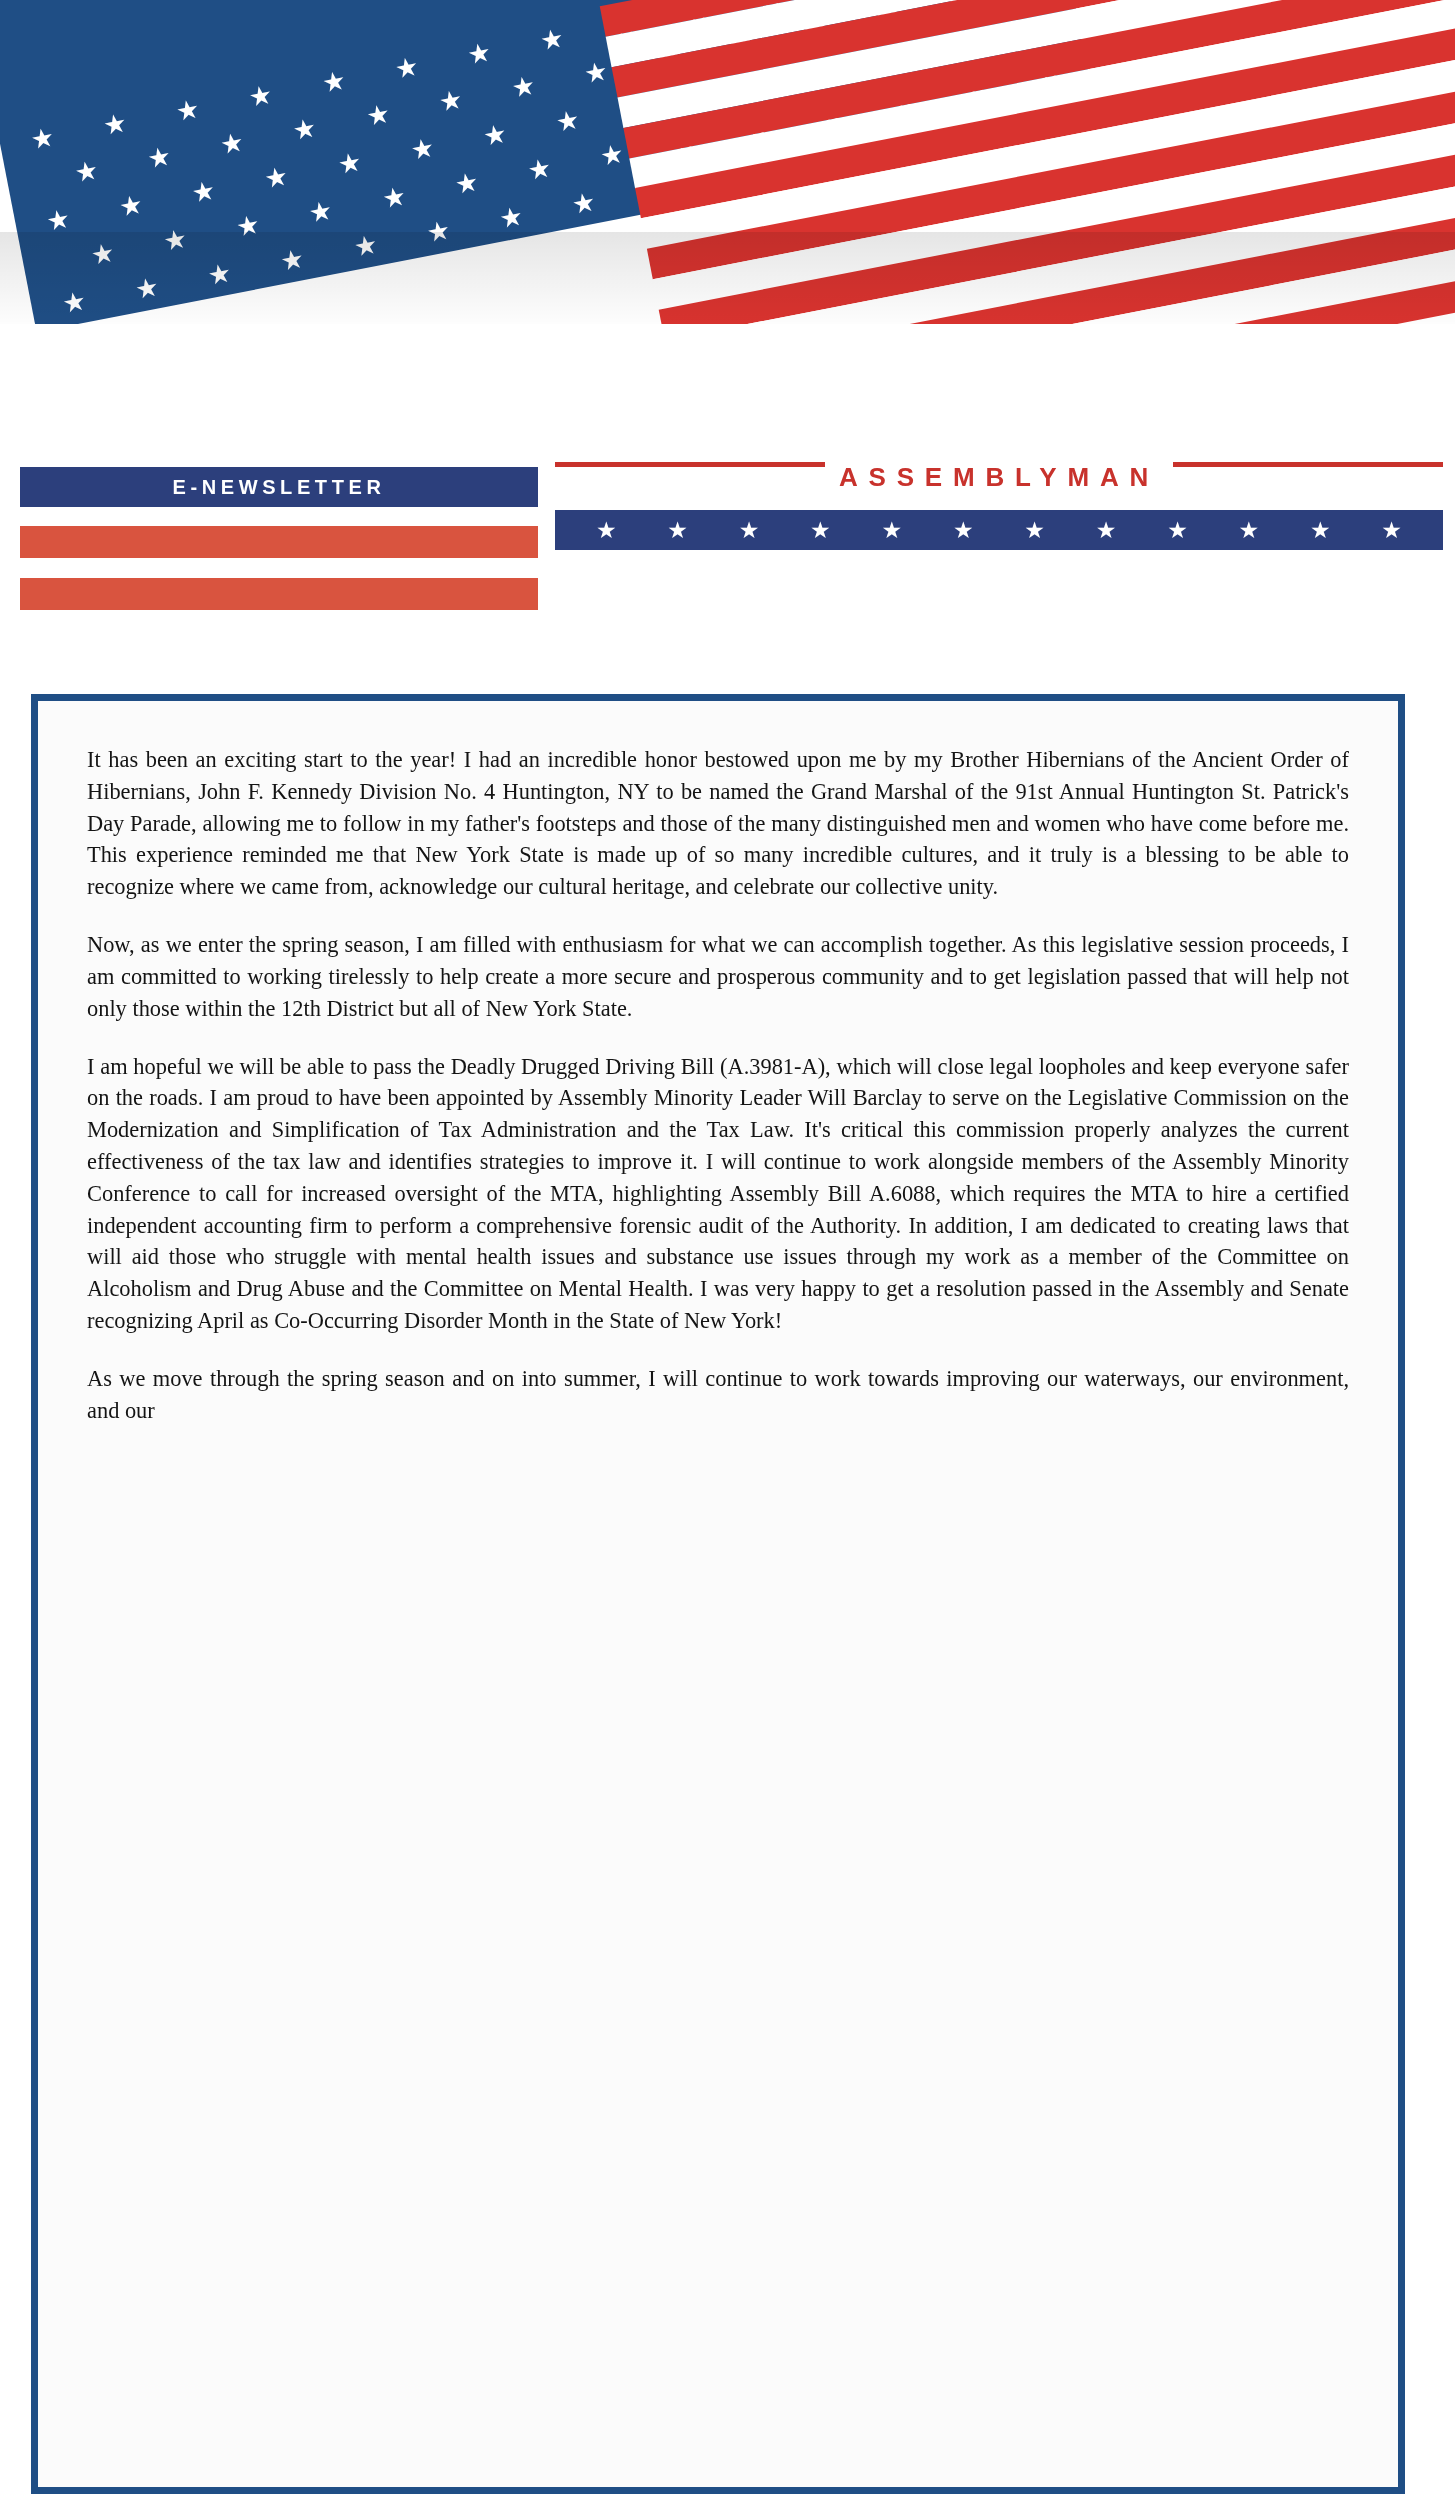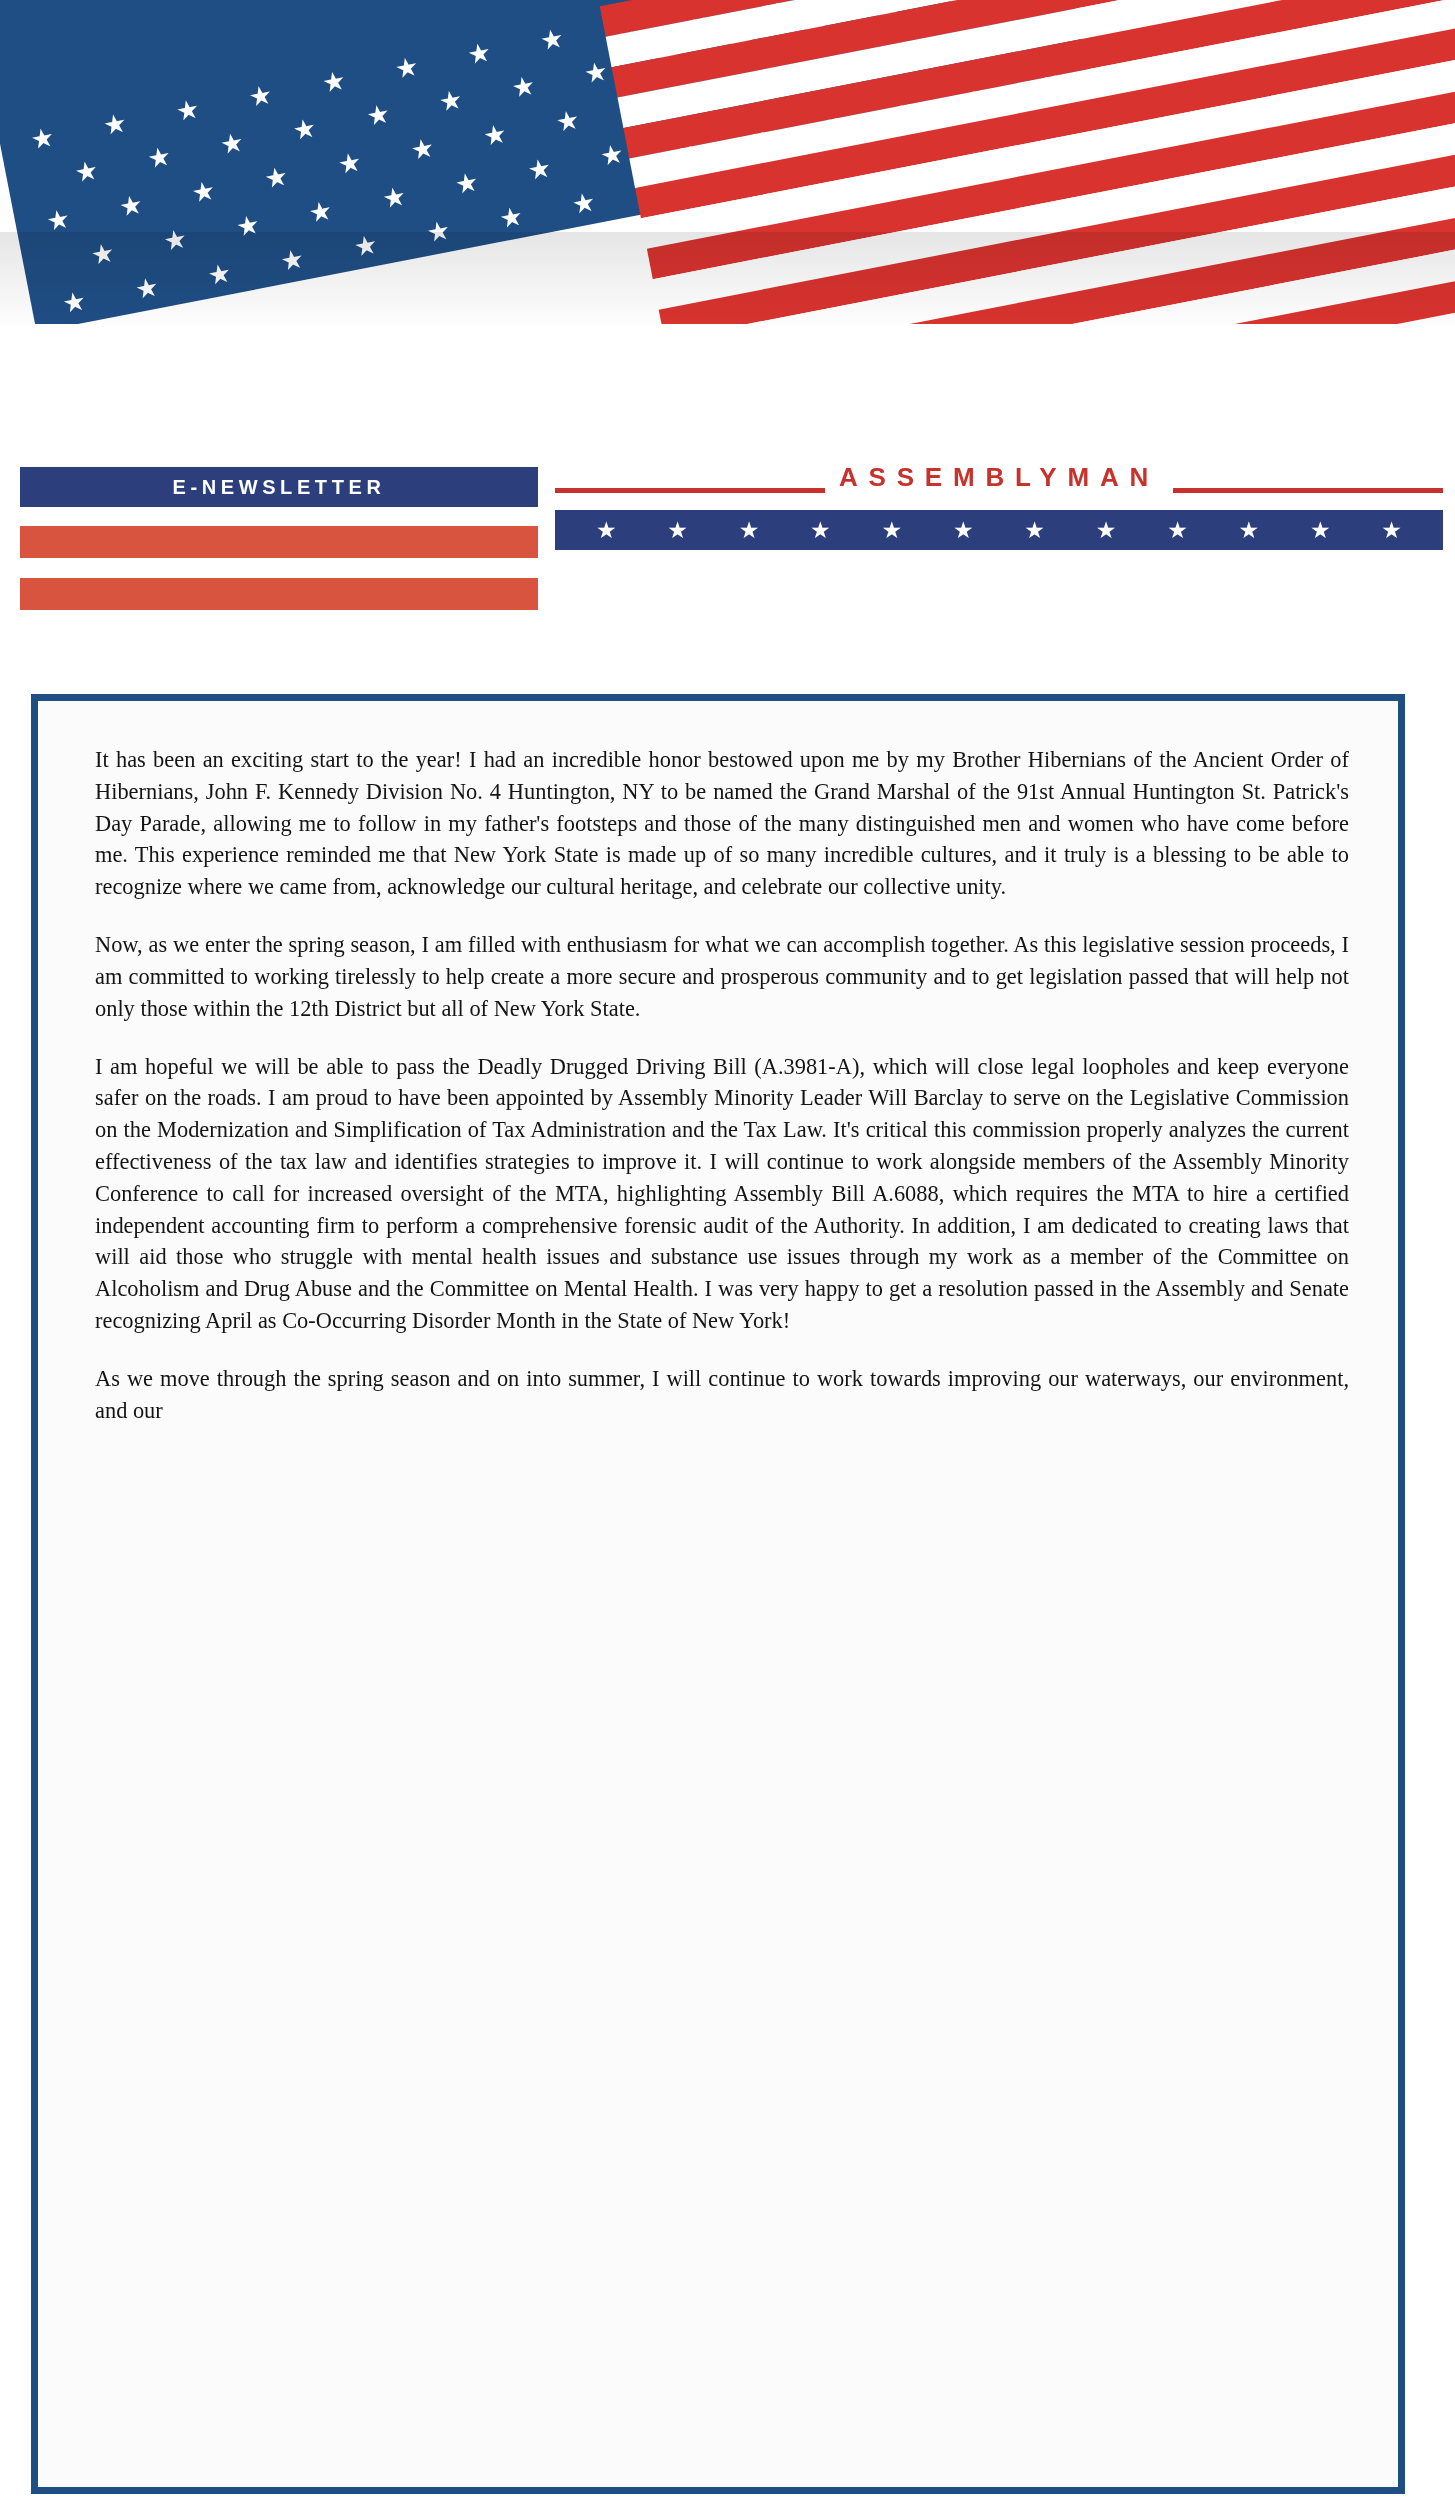--- a/index.html
+++ b/index.html
@@ -113,21 +113,21 @@
   }
 
   .name-block {
     position: absolute;
     left: 555px;
     top: 0;
     width: 888px;
   }
   .assemblyman-row {
     display: flex;
-    align-items: flex-end;
+    align-items: flex-start;
     gap: 14px;
     margin-top: 29px;
   }
   .am-rule {
     flex: 1;
     height: 4.6px;
     background: #c8322c;
   }
   .assemblyman {
     color: #c8322c;
@@ -294,21 +294,21 @@
     background: #2b3a58;
     transform: rotate(-6deg);
   }
 
   .body-text p {
     font-family: "Liberation Serif", serif;
     font-size: 22.4px;
     line-height: 1.42;
     color: #141414;
     text-align: justify;
-    margin: 0 0 26px 8px;
+    margin: 0 0 26px 0;
   }
 </style>
 </head>
 <body>
 
 <div class="flag-banner">
   <div class="flag-blue">
     <div class="flag-blue-inner" id="stars-host">
         <span class="star" style="left: 31px; top: 232px;">★</span>
         <span class="star" style="left: 105px; top: 232px;">★</span>

